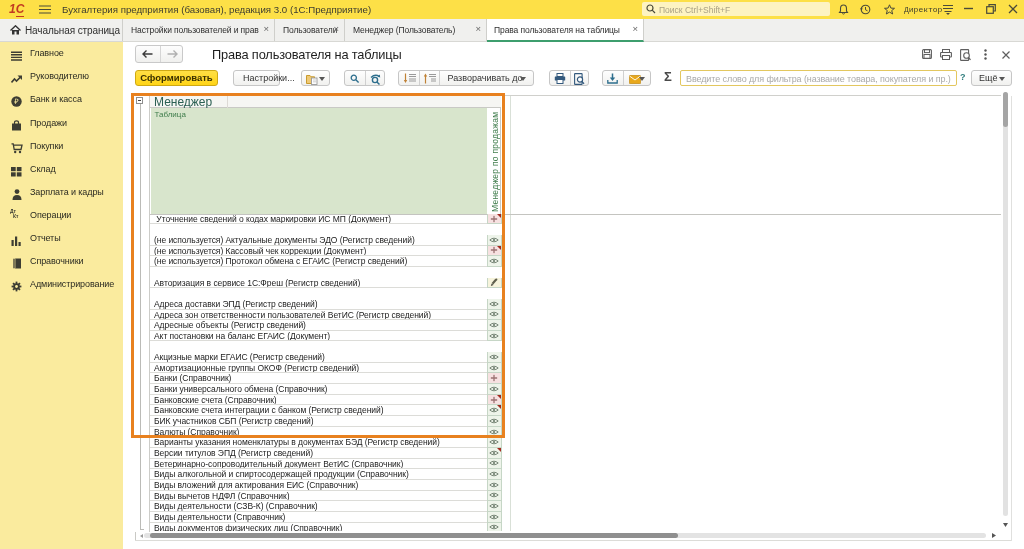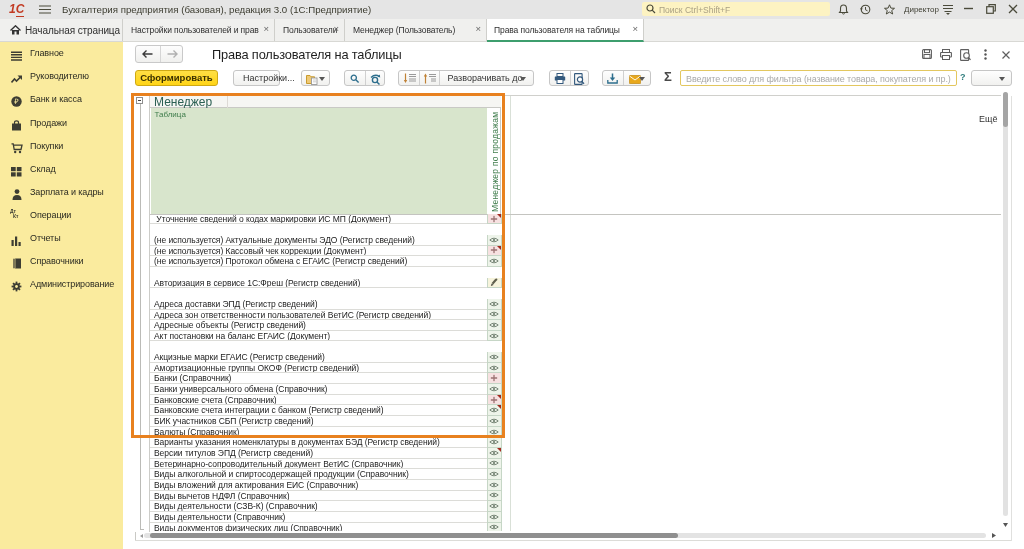--- a/index.html
+++ b/index.html
@@ -1,28 +1,28 @@
 <!DOCTYPE html>
 <html><head><meta charset="utf-8">
 <style>
 * { margin:0; padding:0; box-sizing:border-box; }
 html,body { width:1024px; height:549px; overflow:hidden; }
 body { font-family:"Liberation Sans", sans-serif; background:#fff; position:relative; }
 
 
-#titlebar { position:absolute; left:0; top:0; width:1024px; height:32px; background:#e5e5e5; }
+#titlebar { position:absolute; left:0; top:0; width:1024px; height:32px; background:#fde047; }
 #logo1c { position:absolute; left:9px; top:2px; font-size:12px; font-weight:bold; font-style:italic; color:#c23a22; }
 #logo1c u { text-decoration:none; border-bottom:1.5px solid #c23a22; }
 #tmenu { position:absolute; left:39px; top:5px; }
 #ttitle { position:absolute; left:62px; top:3.5px; font-size:9.7px; color:#3c3c30; }
 #tsearch { position:absolute; left:642px; top:2px; width:188px; height:14px; background:#fdf3c2; border-radius:2px; }
 #tsearch svg { position:absolute; left:4px; top:2px; }
 #tsearch span { position:absolute; left:17px; top:2.5px; font-size:8.5px; color:#a9a084; }
 .tico { position:absolute; top:4px; }
-#tuser { position:absolute; left:904px; top:5px; font-size:8px; color:#3c3c30; }
+#tuser { position:absolute; left:904px; top:5px; font-size:8px; color:#3c3c30;font-family:Liberation Mono, monospace; }
 
 
 #tabbar { position:absolute; left:0; top:19px; width:1024px; height:23px; background:#f0f0ee; border-bottom:1px solid #d8d8d4; }
 #hometab { position:absolute; left:0; top:0; width:123px; height:22px; border-right:1px solid #cfcfcb; }
 #hometab svg { position:absolute; left:10px; top:6px; }
 #hometab span { position:absolute; left:25px; top:6px; font-size:10px; letter-spacing:-0.1px; color:#2e2e2e; }
 .tab { position:absolute; top:0; height:22px; border-right:1px solid #cfcfcb; }
 .tab.active { background:#fff; border-bottom:2px solid #3e9e6e; height:23px; }
 .tlabel { position:absolute; left:8px; top:6px; font-size:8.5px; letter-spacing:-0.1px; color:#2e2e2e; white-space:nowrap; }
 .tab.active .tlabel { left:7px; }
@@ -43,21 +43,21 @@
 
 .btn { position:absolute; top:70px; height:16px; background:linear-gradient(#fefefe,#f1f1ef); border:1px solid #c6c6c6; border-radius:3px; font-size:9px; color:#333; }
 .btn .bsep { position:absolute; top:0px; width:1px; height:14px; background:#d0d0d0; }
 #btn-form { left:135px; width:83px; background:linear-gradient(#ffdf45,#ffd416); border:1px solid #cfa913; font-weight:bold; color:#3a3000; text-align:center; line-height:14px; font-size:9.5px; }
 #btn-nastr { left:233px; width:47px; }
 #btn-nastr .blabel { position:absolute; left:9px; top:2px; }
 #filter { position:absolute; left:680px; top:70px; width:277px; height:16px; border:1px solid #e3c75f; border-radius:2px; background:#fff; }
 #filter span { position:absolute; left:5px; top:3px; font-size:9px; color:#aaa; letter-spacing:-0.1px; }
 #qmark { position:absolute; left:960px; top:72px; font-size:9px; font-weight:bold; color:#2f7d7d; }
 #btn-esche { left:971px; width:41px; }
-#btn-esche .blabel { position:absolute; left:7px; top:2px;margin-top:41px; }
+#btn-esche .blabel { position:absolute; left:7px; top:2px; }
 .darr { display:inline-block; width:0; height:0; border-left:3px solid transparent; border-right:3px solid transparent; border-top:4px solid #555; }
 
 
 #gridtop { position:absolute; left:133px; top:95px; width:868px; height:1px; background:#d0d0cc; }
 #gridmid { position:absolute; left:150px; top:213.7px; width:851px; height:1px; background:#c4c4c0; }
 #grouprow { position:absolute; left:150px; top:95.8px; width:351px; height:12.5px; background:#f6f6f3; border-bottom:1px solid #c9c9c5; }
 #grouprow .gv { position:absolute; left:76.5px; top:0; width:1px; height:12px; background:#dddad5; }
 #grouptxt { position:absolute; left:154px; top:94.5px; font-size:12px; color:#2b5f53; }
 #greenblk { position:absolute; left:150.5px; top:108.3px; width:336px; height:105.4px; background:#d8e5cc; }
 #greenblk span { position:absolute; left:4px; top:2px; font-size:8px; color:#417e4d; }

